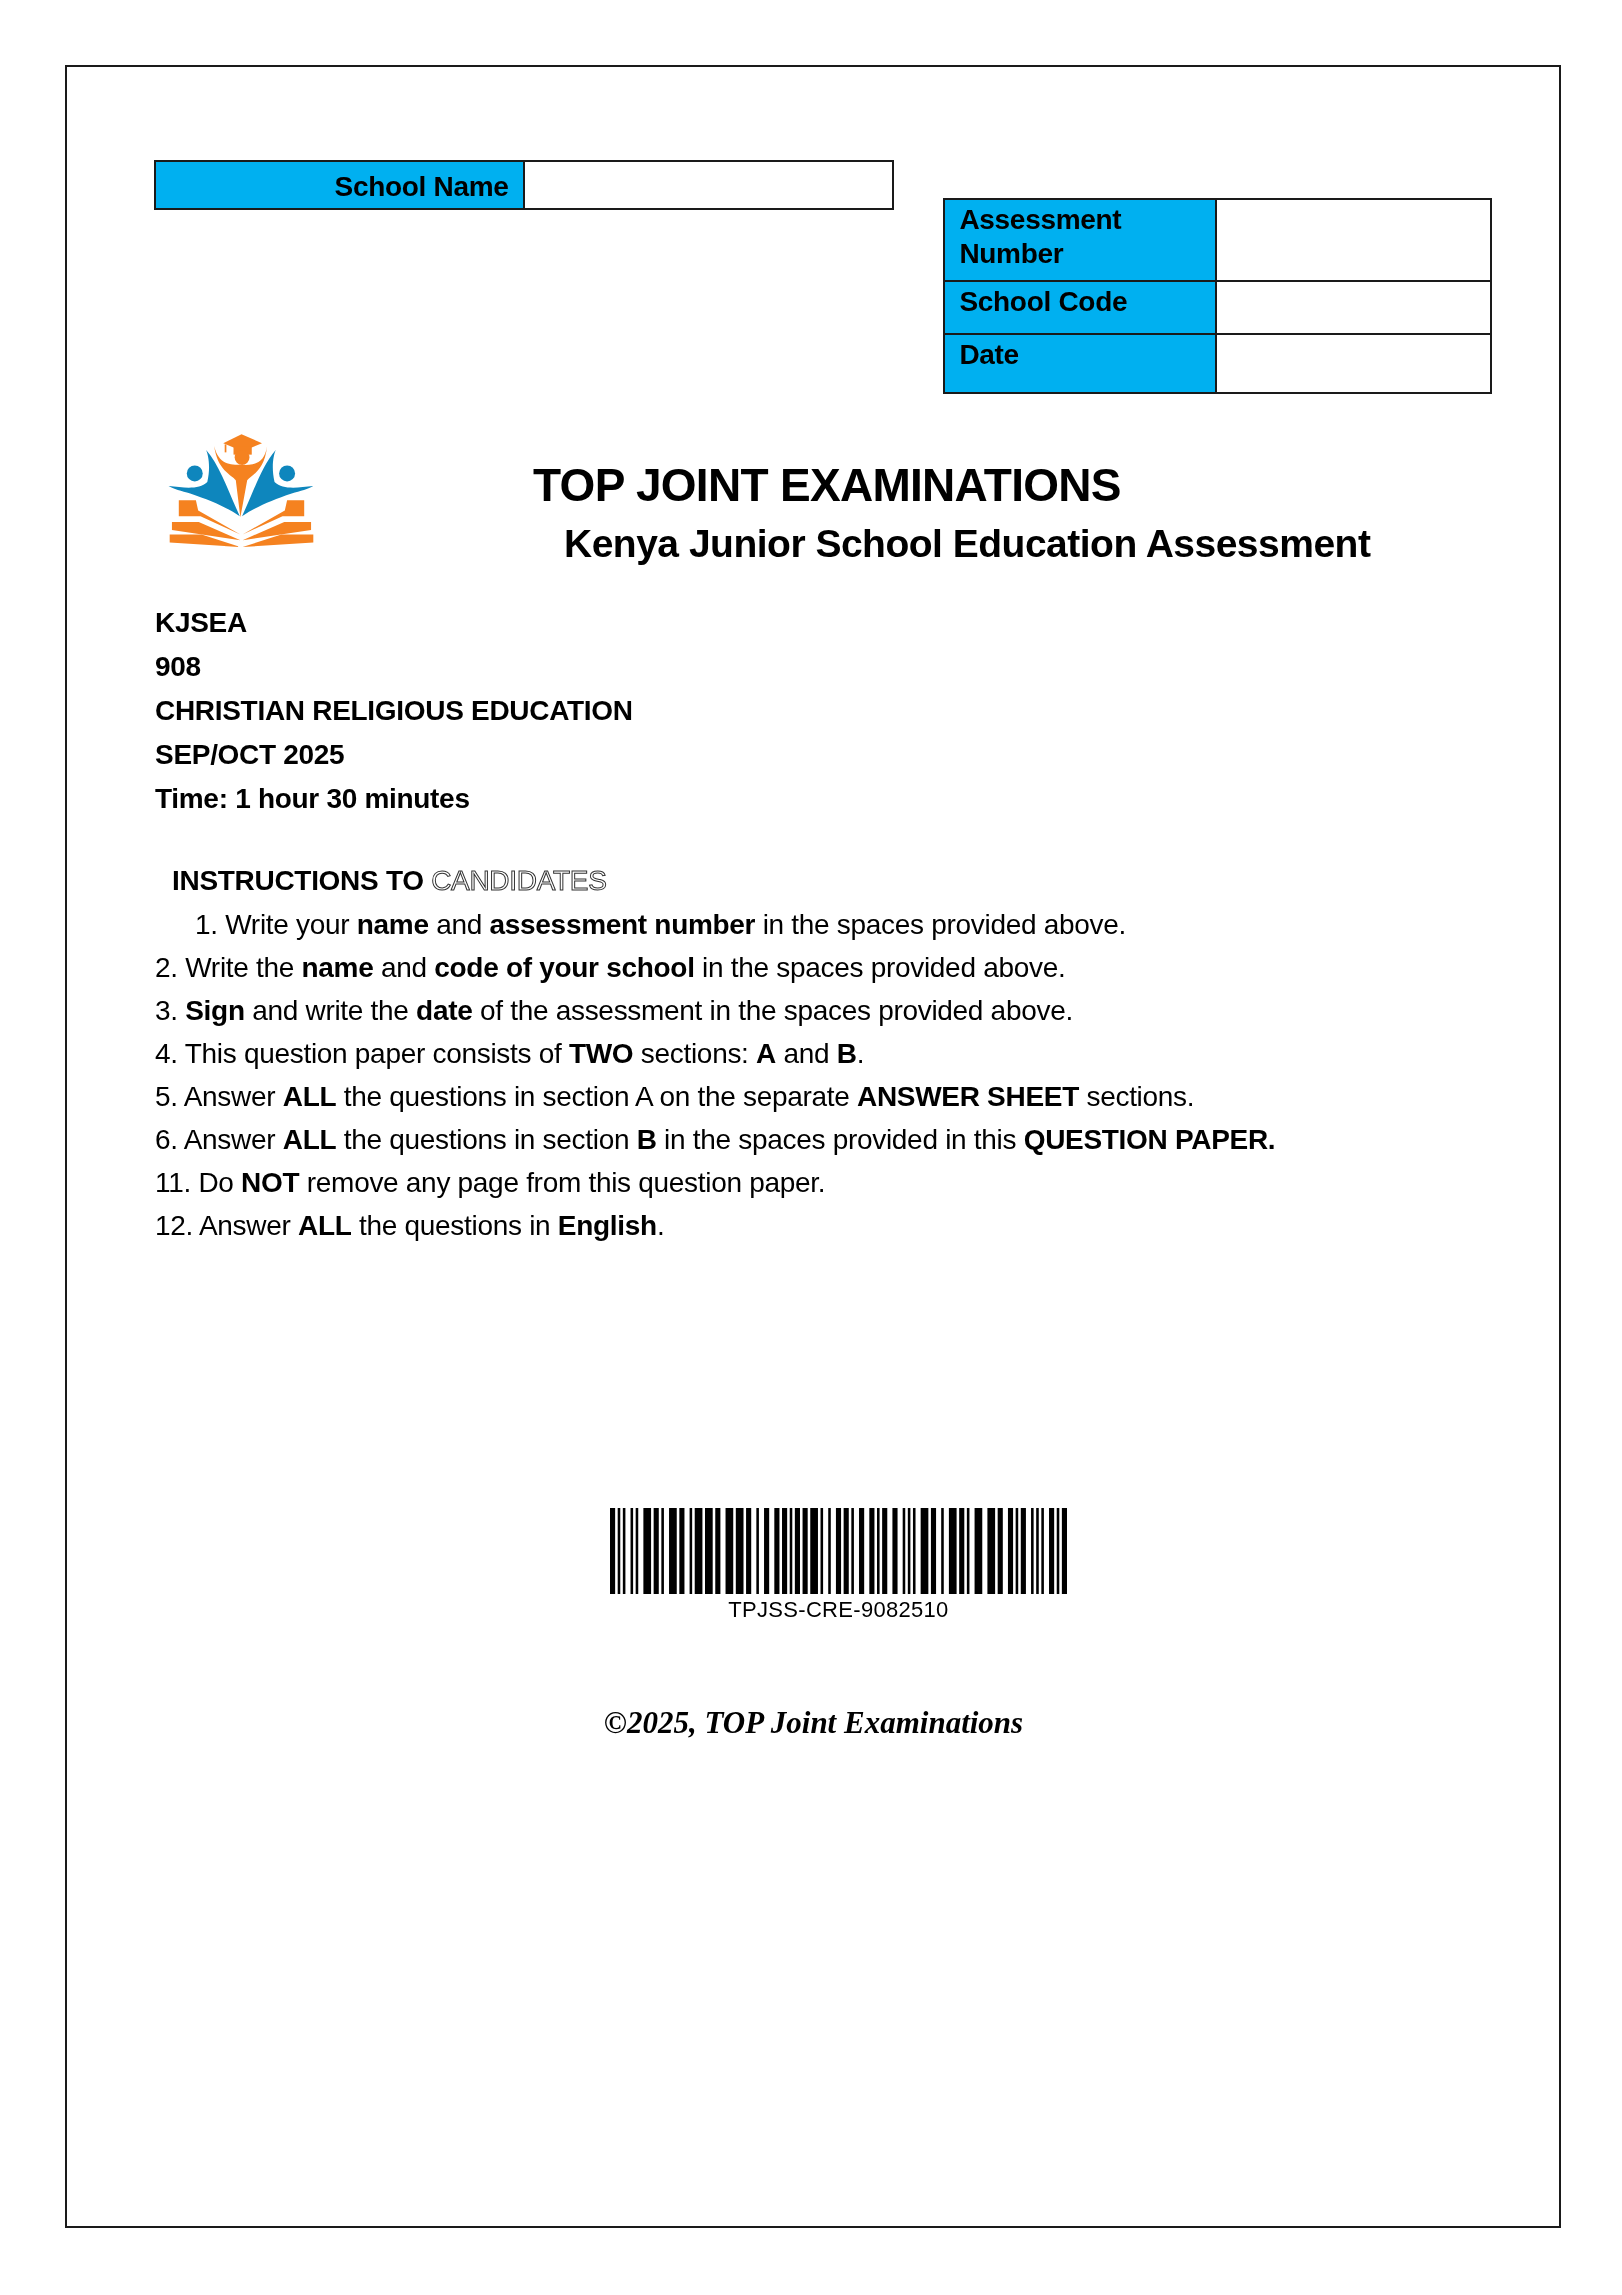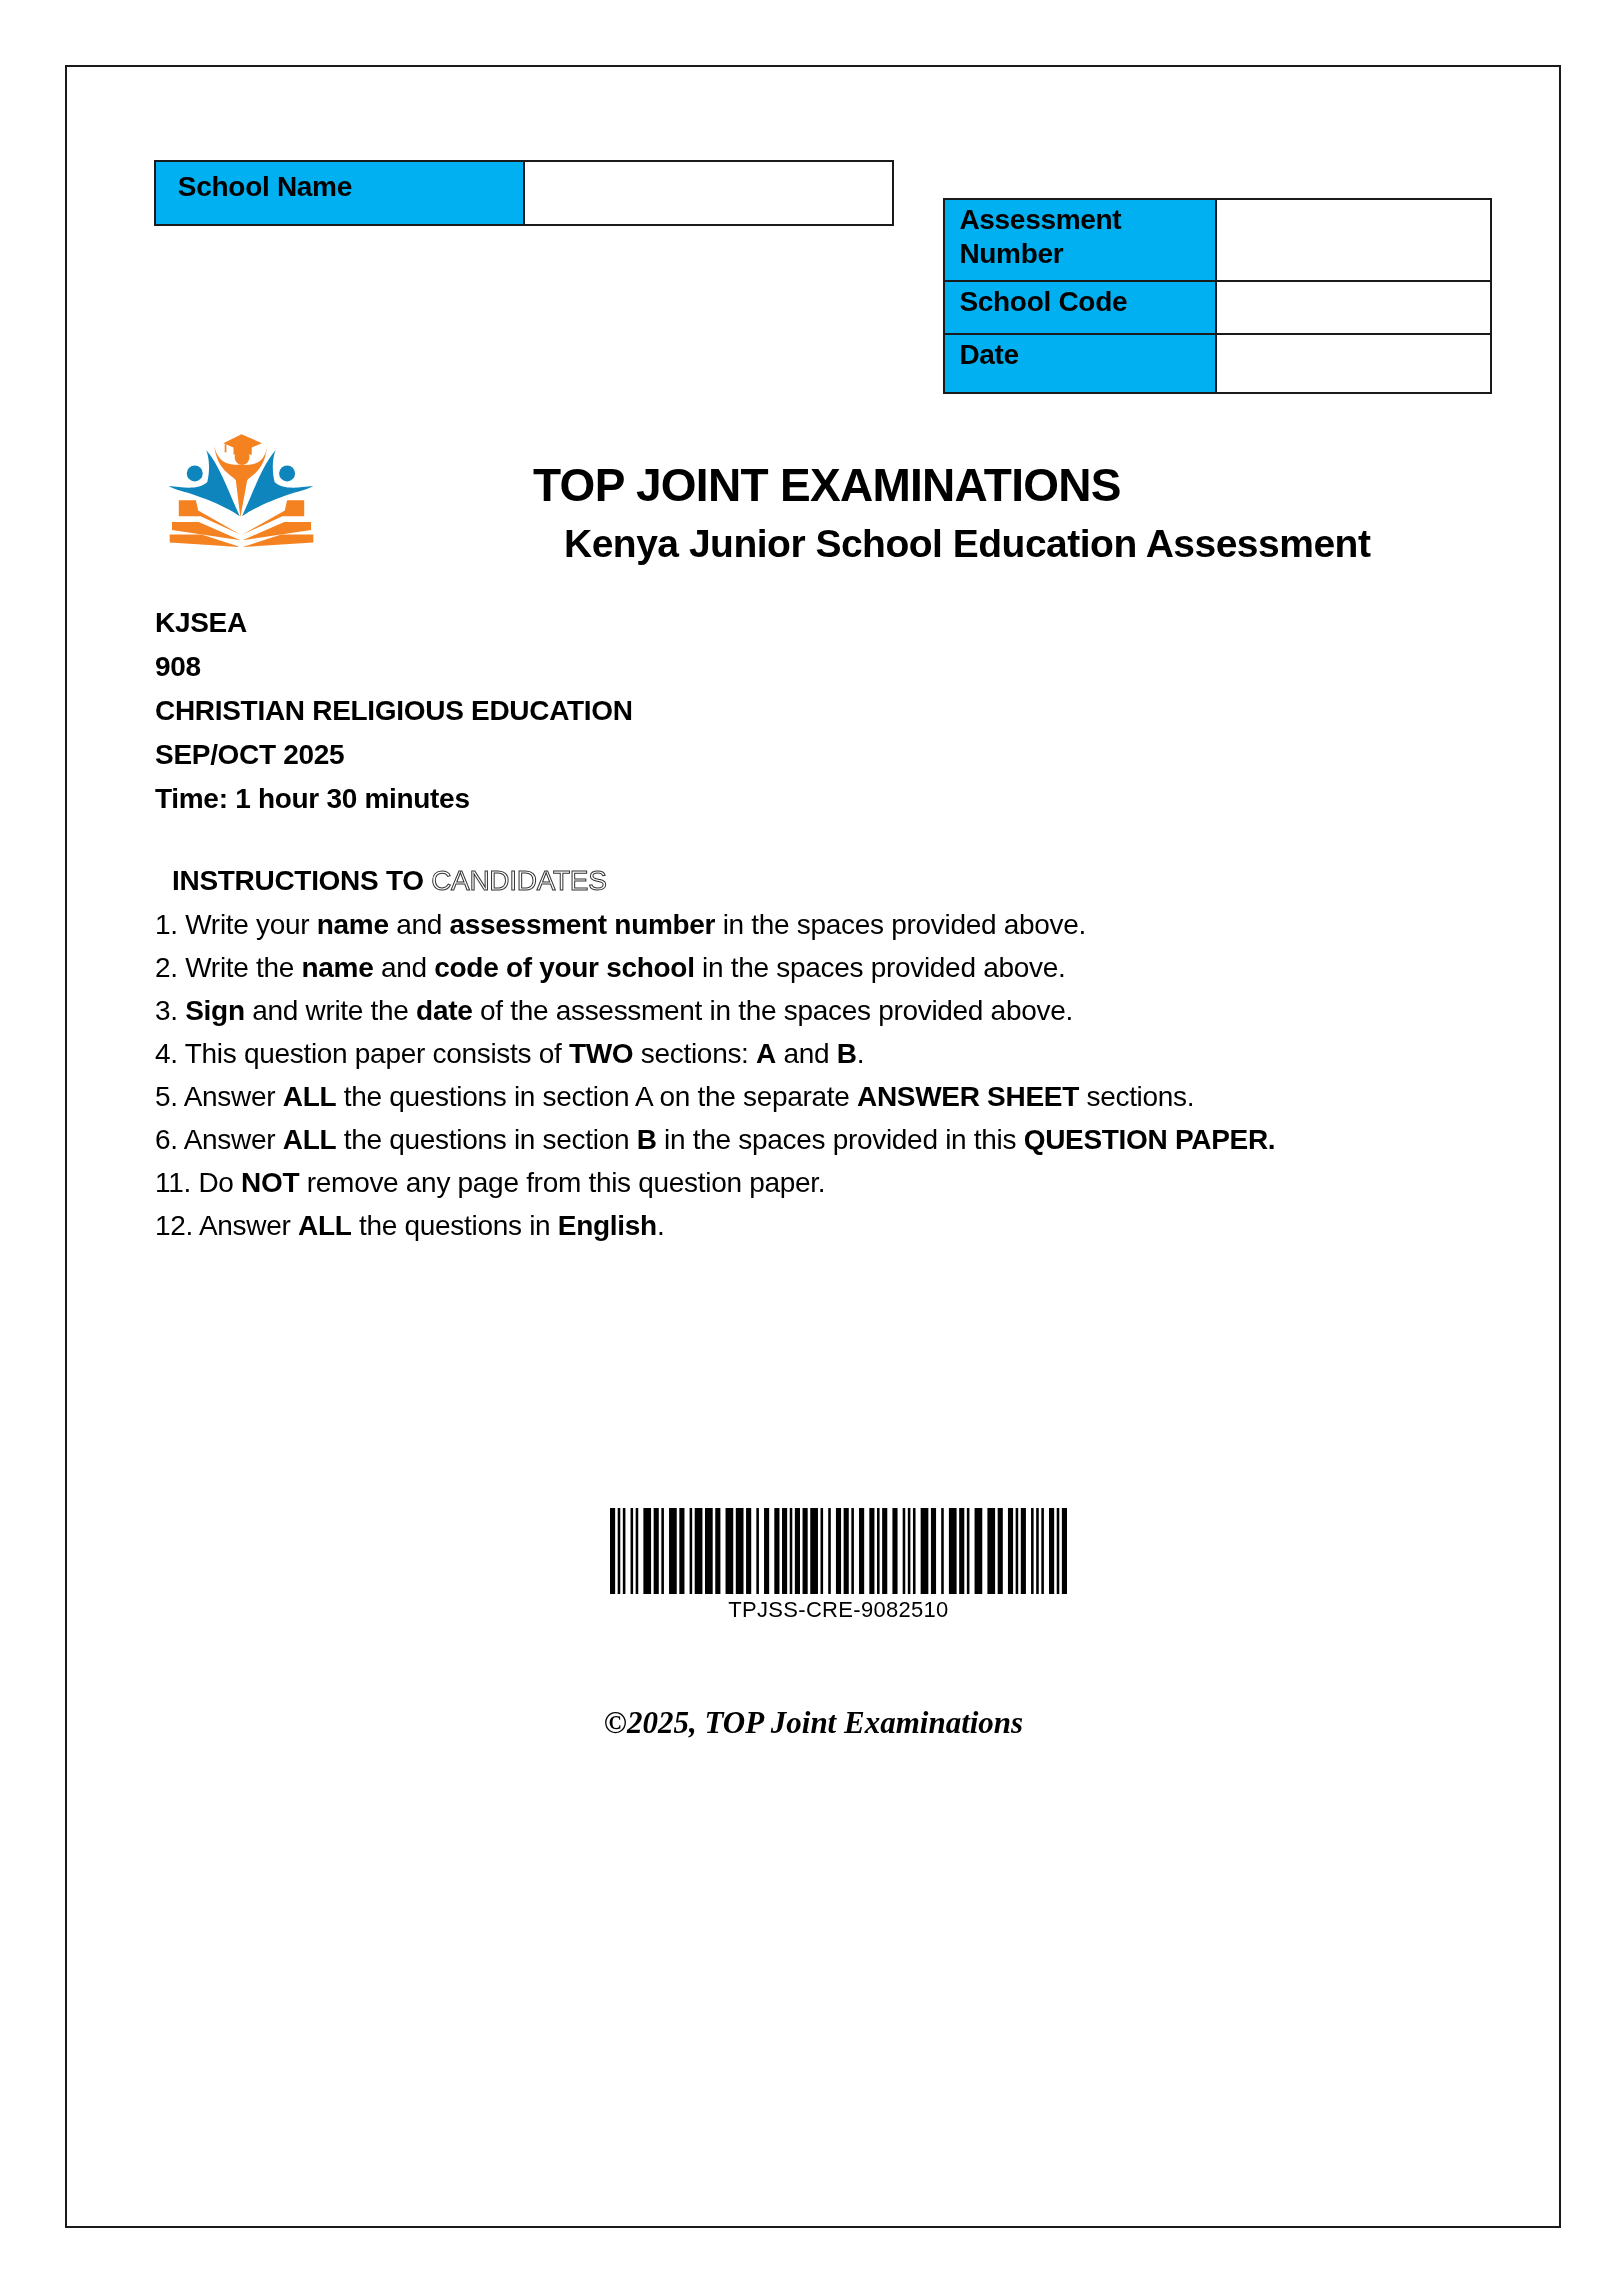--- a/index.html
+++ b/index.html
@@ -7,21 +7,21 @@
          font-family: "Liberation Sans", "DejaVu Sans", sans-serif; color: #000; }
   .page-border { position: absolute; left: 65px; top: 65px; width: 1496px; height: 2163px;
                  border: 2px solid #1a1a1a; box-sizing: border-box; }
   table.info { position: absolute; border-collapse: collapse; table-layout: fixed; }
   table.info td { border: 2px solid #1a1a1a; padding: 0; vertical-align: top; box-sizing: border-box; }
   table.info td.label { background: #00B0F0; font-weight: bold; font-size: 28px; line-height: 34px;
                         padding: 7.9px 14.4px 0 14.4px; letter-spacing: -0.3px; }
   table.info td.value { background: #ffffff; }
   #left-table { left: 154px; top: 160px; width: 738px; }
   #left-table col.c1 { width: 369px; } #left-table col.c2 { width: 369px; }
-  #left-table tr.r1 td { height: 68px; } #left-table tr.r2 td { height: 64px; } #left-table tr.r3 td { height: 65px; }
+  #left-table tr.r1 td { height: 68px; } #left-table tr.r2 td { height: 48px; text-align: right; } #left-table tr.r3 td { height: 65px; }
   #right-table { left: 943px; top: 198px; width: 547px; }
   #right-table col.c1 { width: 272px; } #right-table col.c2 { width: 275px; }
   #right-table tr.r1 td { height: 82px; } #right-table tr.r2 td { height: 53px; } #right-table tr.r3 td { height: 59px; }
   #right-table td.label { padding-top: 2.6px; }
   .logo { position: absolute; left: 156px; top: 419px; width: 171px; height: 134px; }
   .title { position: absolute; left: 533px; top: 458px; font-weight: bold; font-size: 46px; letter-spacing: -0.7px; white-space: nowrap; }
   .subtitle { position: absolute; left: 564px; top: 522px; font-weight: bold; font-size: 39px; letter-spacing: -0.5px; white-space: nowrap; }
   .meta { position: absolute; left: 155px; top: 601px; font-weight: bold; font-size: 28px; line-height: 44px; letter-spacing: -0.3px; }
   .meta div { white-space: nowrap; }
   .instr-head { position: absolute; left: 172px; top: 859px; font-size: 28px; line-height: 43px; white-space: nowrap; letter-spacing: -0.3px; }
@@ -106,21 +106,21 @@
   <div>CHRISTIAN RELIGIOUS EDUCATION</div>
   <div>SEP/OCT 2025</div>
   <div>Time: 1 hour 30 minutes</div>
 </div>
 
 <div class="instr-head">
   <b style="white-space:pre;">INSTRUCTIONS TO </b><span class="outline-text">CANDIDATES</span>
 </div>
 
 <div class="instr-list" id="instr-list">
-    <div><span style="white-space: pre;">1. Write your </span><b style="white-space: pre;">name</b><span style="white-space: pre;"> and </span><b style="white-space: pre;">assessment number</b><span style="white-space: pre;"> in the spaces provided above.</span></div>
+    <div><span style="white-space: pre; margin-left: 40px;">1. Write your </span><b style="white-space: pre;">name</b><span style="white-space: pre;"> and </span><b style="white-space: pre;">assessment number</b><span style="white-space: pre;"> in the spaces provided above.</span></div>
     <div><span style="white-space: pre;">2. Write the </span><b style="white-space: pre;">name</b><span style="white-space: pre;"> and </span><b style="white-space: pre; margin-top: 40px;">code of your school</b><span style="white-space: pre;"> in the spaces provided above.</span></div>
     <div><span style="white-space: pre;">3. </span><b style="white-space: pre;">Sign</b><span style="white-space: pre;"> and write the </span><b style="white-space: pre;">date</b><span style="white-space: pre;"> of the assessment in the spaces provided above.</span></div>
     <div><span style="white-space: pre;">4. This question paper consists of </span><b style="white-space: pre;">TWO</b><span style="white-space: pre;"> sections: </span><b style="white-space: pre;">A</b><span style="white-space: pre;"> and </span><b style="white-space: pre;">B</b><span style="white-space: pre;">.</span></div>
     <div><span style="white-space: pre;">5. Answer </span><b style="white-space: pre;">ALL</b><span style="white-space: pre;"> the questions in section A on the separate </span><b style="white-space: pre;">ANSWER SHEET</b><span style="white-space: pre;"> sections.</span></div>
     <div><span style="white-space: pre;">6. Answer </span><b style="white-space: pre;">ALL</b><span style="white-space: pre;"> the questions in section </span><b style="white-space: pre;">B</b><span style="white-space: pre;"> in the spaces provided in this </span><b style="white-space: pre;">QUESTION PAPER.</b></div>
     <div><span style="white-space: pre;">11. Do </span><b style="white-space: pre;">NOT</b><span style="white-space: pre;"> remove any page from this question paper.</span></div>
     <div><span style="white-space: pre;">12. Answer </span><b style="white-space: pre;">ALL</b><span style="white-space: pre;"> the questions in </span><b style="white-space: pre;">English</b><span style="white-space: pre;">.</span></div>
   </div>
 
 <div class="barcode">

